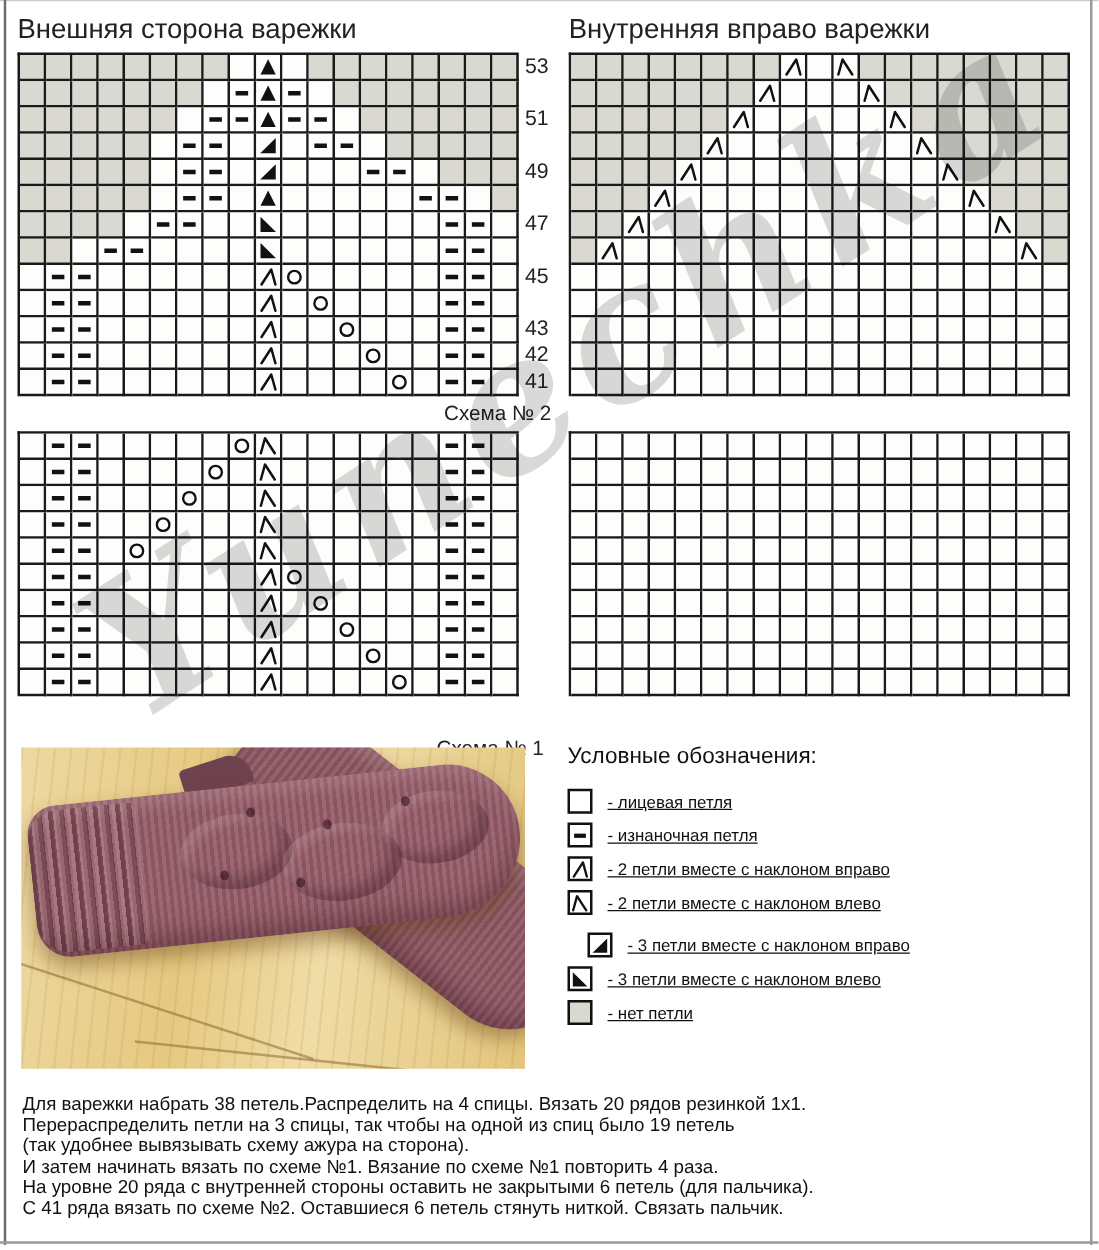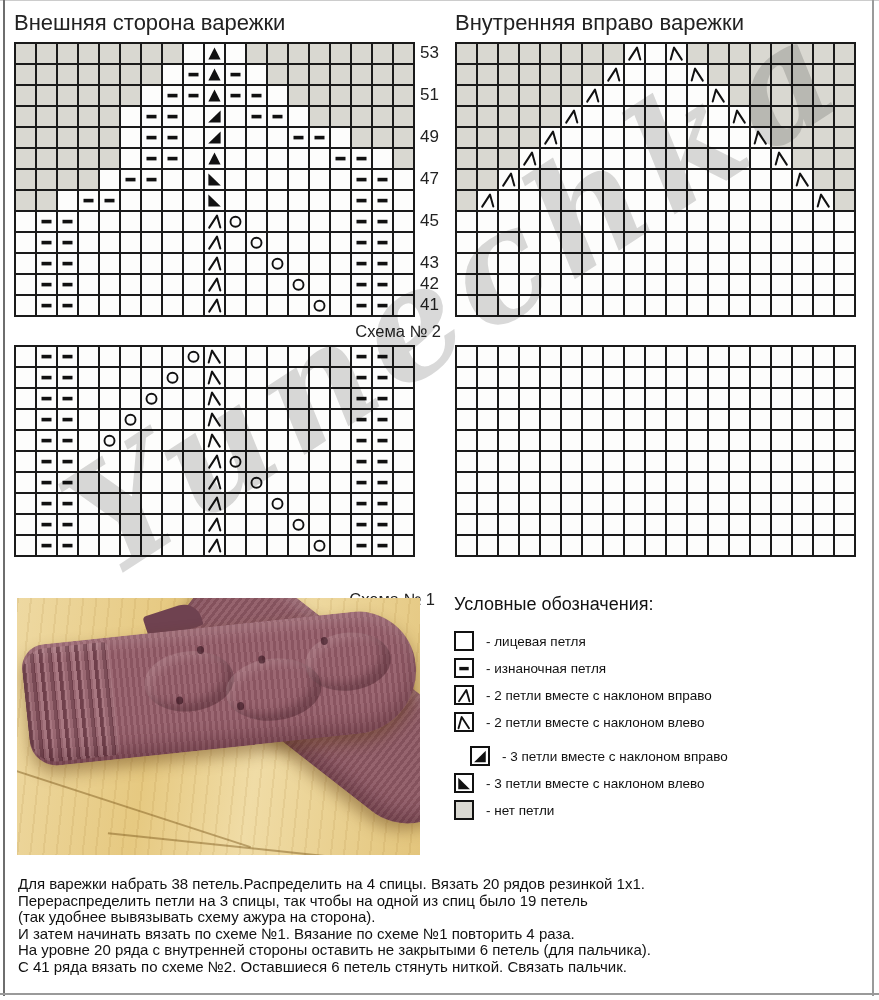--- a/index.html
+++ b/index.html
@@ -58,21 +58,21 @@
         transform:rotate(-18deg);border-radius:4px 18px 2px 2px;}
 
   
   .legend{position:absolute;left:454px;top:594px;width:418px;}
   .legend-heading{font-size:18px;color:#111;margin-bottom:16px;}
   .legend-item{display:flex;align-items:center;margin-bottom:7px;}
   .legend-item.gap{margin-top:14px;padding-left:16px;}
   .sbox{width:20px;height:20px;box-sizing:border-box;border:2px solid #111;background:#fff;
         display:flex;align-items:center;justify-content:center;flex:0 0 auto;}
   .sbox.ns{background:var(--ns);}
-  .legend-text{font-size:13.5px;margin-left:12px;color:#111;}
+  .legend-text{font-size:13.5px;margin-left:12px;color:#111;text-decoration:underline;}
 
   .instructions{position:absolute;left:18px;top:876px;width:760px;font-size:15px;line-height:16.5px;color:#111;}
 </style>
 </head>
 <body>
 
 <div class="page">
 
   <div class="frame top"></div>
   <div class="frame left"></div>

